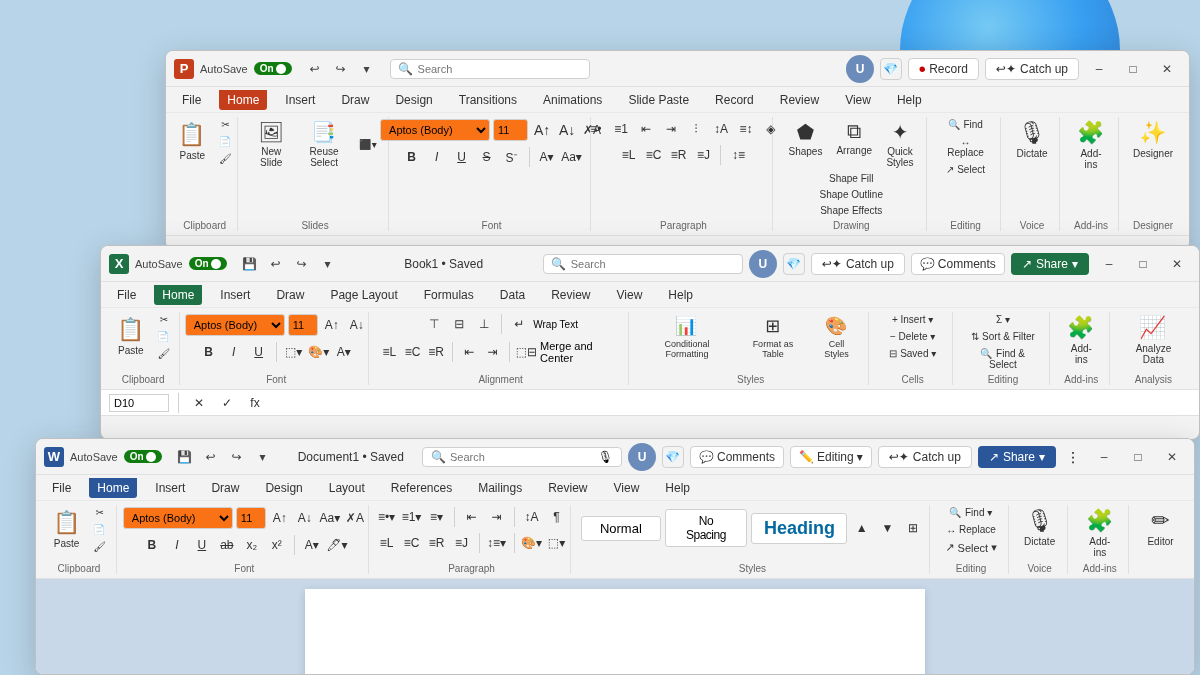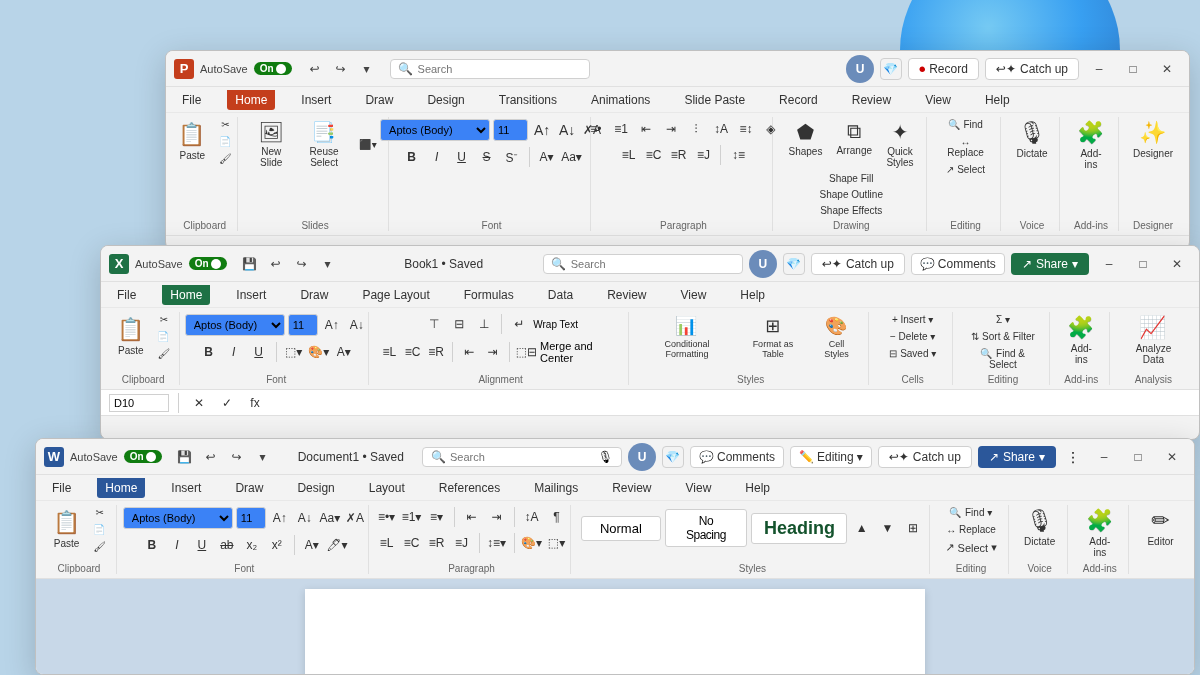--- a/index.html
+++ b/index.html
@@ -120,21 +120,21 @@
       border: none;
       background: transparent;
     }
 
     
     .ribbon-menu {
       height: 26px;
       display: flex;
       align-items: center;
       padding: 0 8px;
-      gap: 18px;
+      gap: 10px;
       background: #f3f3f3;
       border-bottom: 1px solid #e8e8e8;
     }
     .menu-item {
       padding: 3px 8px;
       font-size: 12px;
       color: #333;
       border-radius: 3px;
       cursor: pointer;
     }
@@ -242,21 +242,21 @@
       background: transparent;
       color: #444;
     }
 
     
     .font-selector {
       border: 1px solid #d0d0d0;
       border-radius: 3px;
       padding: 2px 4px;
       font-size: 11px;
-      background: #3b82f6;
+      background: #f97316;
       height: 22px;
     }
 
     
     .ribbon-action-btns {
       display: flex;
       align-items: center;
       gap: 6px;
       margin-left: auto;
     }
@@ -374,21 +374,21 @@
       border: 1px solid #d0d0d0;
       border-radius: 3px;
       padding: 4px 12px;
       cursor: pointer;
       min-width: 80px;
       text-align: center;
       background: white;
     }
     .style-normal { font-size: 13px; }
     .style-nospacing { font-size: 12px; letter-spacing: -0.5px; }
-    .style-heading { font-size: 18px; font-weight: bold; color: #14532d; }
+    .style-heading { font-size: 18px; font-weight: bold; color: #0369a1; }
 
     
     .avatar {
       width: 28px;
       height: 28px;
       border-radius: 50%;
       overflow: hidden;
       background: #6b8cba;
       display: flex;
       align-items: center;

